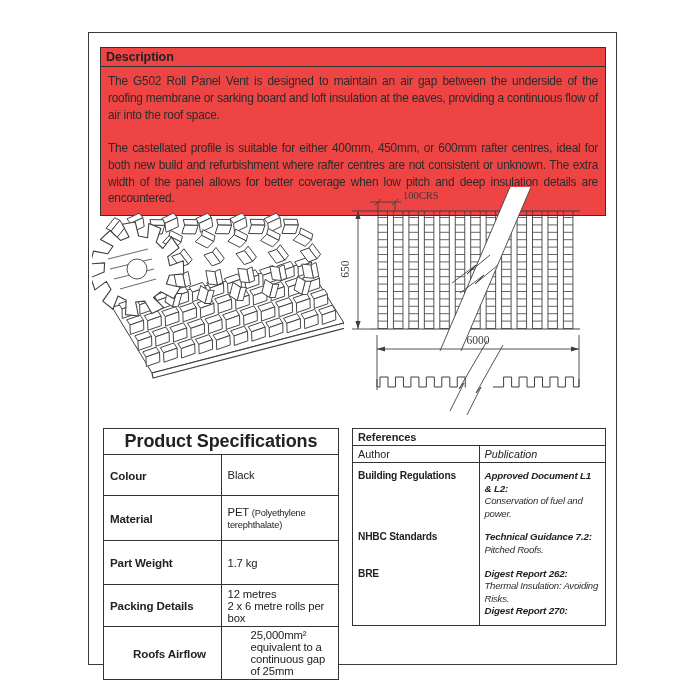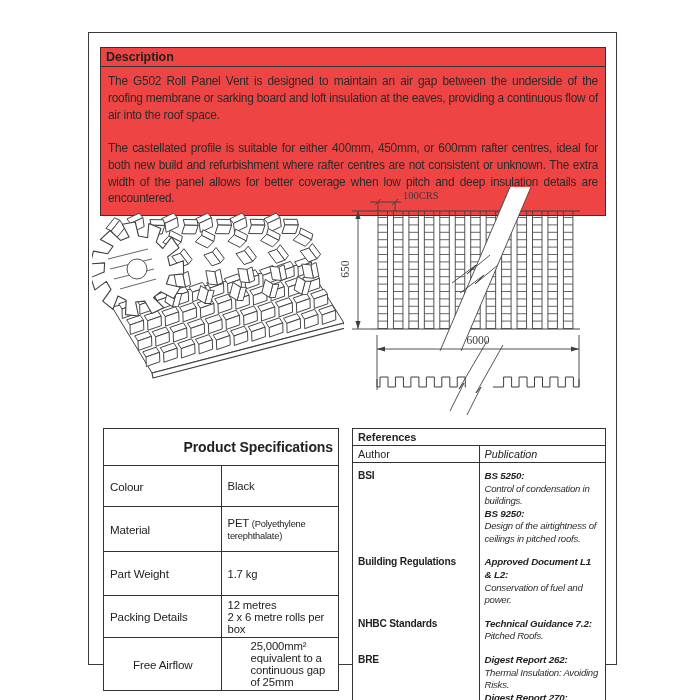--- a/index.html
+++ b/index.html
@@ -14,23 +14,23 @@
   #desc-box{left:100px;top:47px;width:504px;border:1.5px solid #333;background:#ef4444;}
   #desc-header{border-bottom:1.5px solid #333;padding:2px 5px 2px 5px;font-weight:bold;font-size:12.5px;letter-spacing:-0.1px;}
   #desc-body{padding:6px 7px 8px 7px;font-size:11.9px;line-height:1.42;letter-spacing:-0.25px;text-align:justify;color:#2b2b2b;}
   #desc-body p{margin:0;}
   #desc-body p + p{margin-top:16px;}
 
   
   table{border-collapse:collapse;background:#fff;}
   #spec-table{left:103px;top:428px;width:236px;table-layout:fixed;}
   #spec-table, #spec-table td, #spec-table th{border:1.5px solid #333;}
-  #spec-table th{font-size:14px;text-align:right;padding:10px 5px;height:16px;letter-spacing:-0.1px;}
+  #spec-table th{font-size:18px;text-align:center;padding:2px 5px;height:16px;letter-spacing:-0.1px;}
   #spec-table td{font-size:11.3px;padding:2px 6px;vertical-align:middle;letter-spacing:-0.15px;}
-  #spec-table td.lbl{font-weight:normal;width:92px;font-size:11.6px;}
+  #spec-table td.lbl{font-weight:bold;width:92px;font-size:11.6px;}
   #spec-table .note{font-size:9.3px;letter-spacing:-0.2px;}
   #spec-table tr.r1 td{height:36px;} #spec-table tr.r2 td{height:40px;}
   #spec-table tr.r3 td{height:39px;} #spec-table tr.r4 td{height:37px;margin-top:13px;}
   #spec-table tr.r5 td{height:40px;padding-left:29px;}
 
   #ref-table{left:352px;top:428px;width:254px;table-layout:fixed;}
   #ref-table{border:1.6px solid #333;}
   #ref-table th.main{font-size:11px;text-align:left;padding:2px 5px;border-bottom:1.4px solid #333;letter-spacing:-0.1px;}
   #ref-table td.colhead{font-size:10.8px;font-weight:normal;padding:2px 5px;border-bottom:1.4px solid #333;}
   #ref-table td{vertical-align:top;}
@@ -448,50 +448,39 @@
         <td>1.7 kg</td>
       </tr>
       <tr class="r4">
         <td class="lbl">Packing Details</td>
         <td>
           <div>12 metres</div>
           <div>2 x 6 metre rolls per box</div>
         </td>
       </tr>
       <tr class="r5">
-        <td class="lbl">Free Airflow</td>
+        <td class="lbl">Roofs Airflow</td>
         <td>25,000mm² equivalent to a continuous gap of 25mm</td>
       </tr>
     </tbody>
   </table>
 
   <table id="ref-table" class="abs">
     <thead>
       <tr>
           <th class="main" colspan="2">References</th>
         </tr>
       <tr>
         <td class="colhead author-col">Author</td>
         <td class="colhead pubcell">Publication</td>
       </tr>
     </thead>
     <tbody>
       <tr>
         <td class="author-col">
-            <div class="author">BSI</div>
-          </td>
-        <td class="pubcell">
-          <div class="pub-title">BS 5250:</div>
-          <div class="pub-desc">Control of condensation in buildings.</div>
-          <div class="pub-title">BS 9250:</div>
-          <div class="pub-desc">Design of the airtightness of ceilings in pitched roofs.</div>
-        </td>
-      </tr>
-      <tr>
-        <td class="author-col">
             <div class="author">Building Regulations</div>
           </td>
         <td class="pubcell">
           <div class="pub-title">Approved Document L1 &amp; L2:</div>
           <div class="pub-desc">Conservation of fuel and power.</div>
         </td>
       </tr>
       <tr>
         <td class="author-col">
             <div class="author">NHBC Standards</div>

